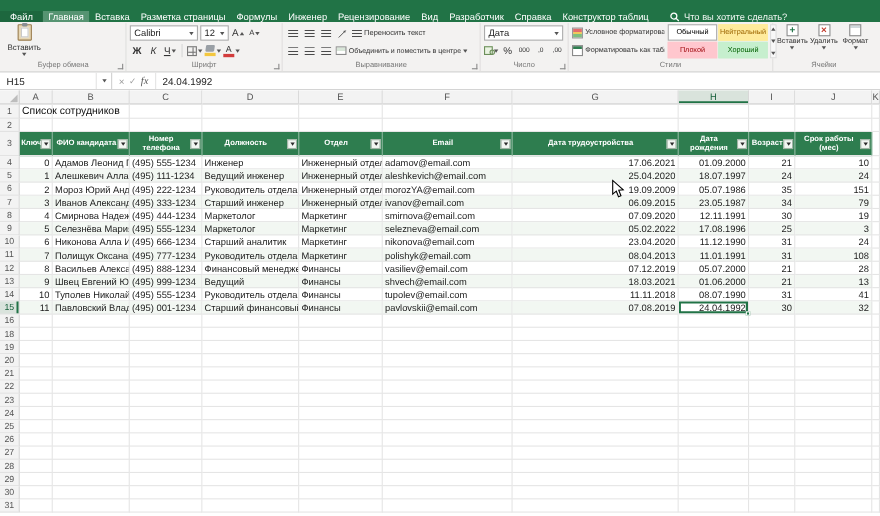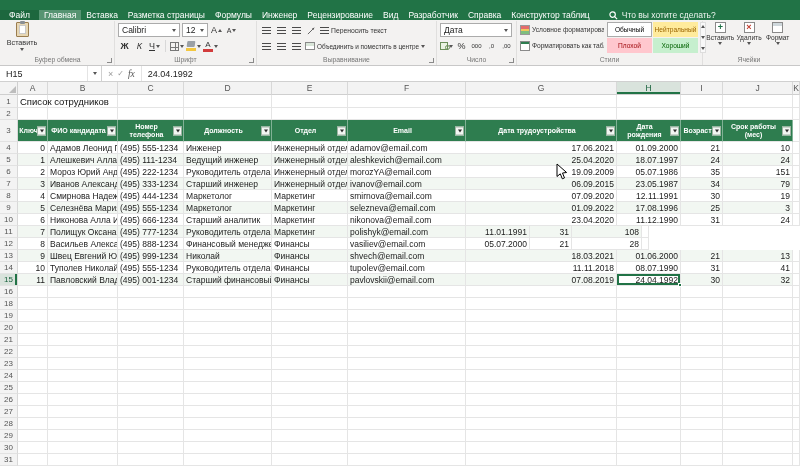--- a/index.html
+++ b/index.html
@@ -501,21 +501,21 @@
         <div class="gcell" style="width:7px"></div>
       </div>
       <div class="grow" style="height:12px">
         <div class="gut">9</div>
         <div class="gcell ar band" style="width:30px">5</div>
         <div class="gcell band" style="width:70px">Селезнёва Мария И</div>
         <div class="gcell band" style="width:66px">(495) 555-1234</div>
         <div class="gcell band" style="width:88px">Маркетолог</div>
         <div class="gcell band" style="width:76px">Маркетинг</div>
         <div class="gcell band" style="width:118px">selezneva@email.com</div>
-        <div class="gcell ar band" style="width:151px">01.09.2022</div>
+        <div class="gcell ar band" style="width:151px">05.02.2022</div>
         <div class="gcell ar band" style="width:64px">17.08.1996</div>
         <div class="gcell ar band" style="width:42px">25</div>
         <div class="gcell ar band" style="width:70px">3</div>
         <div class="gcell" style="width:7px"></div>
       </div>
       <div class="grow" style="height:12px">
         <div class="gut">10</div>
         <div class="gcell ar" style="width:30px">6</div>
         <div class="gcell" style="width:70px">Никонова Алла Ива</div>
         <div class="gcell" style="width:66px">(495) 666-1234</div>
@@ -529,44 +529,46 @@
         <div class="gcell" style="width:7px"></div>
       </div>
       <div class="grow" style="height:12px">
         <div class="gut">11</div>
         <div class="gcell ar band" style="width:30px">7</div>
         <div class="gcell band" style="width:70px">Полищук Оксана Ал</div>
         <div class="gcell band" style="width:66px">(495) 777-1234</div>
         <div class="gcell band" style="width:88px">Руководитель отдела</div>
         <div class="gcell band" style="width:76px">Маркетинг</div>
         <div class="gcell band" style="width:118px">polishyk@email.com</div>
+        <div class="gcell ar band" style="width:151px">08.04.2013</div>
         <div class="gcell ar band" style="width:64px">11.01.1991</div>
         <div class="gcell ar band" style="width:42px">31</div>
         <div class="gcell ar band" style="width:70px">108</div>
         <div class="gcell" style="width:7px"></div>
       </div>
       <div class="grow" style="height:12px">
         <div class="gut">12</div>
         <div class="gcell ar" style="width:30px">8</div>
         <div class="gcell" style="width:70px">Васильев Александр</div>
         <div class="gcell" style="width:66px">(495) 888-1234</div>
         <div class="gcell" style="width:88px">Финансовый менеджер</div>
         <div class="gcell" style="width:76px">Финансы</div>
         <div class="gcell" style="width:118px">vasiliev@email.com</div>
+        <div class="gcell ar" style="width:151px">07.12.2019</div>
         <div class="gcell ar" style="width:64px">05.07.2000</div>
         <div class="gcell ar" style="width:42px">21</div>
         <div class="gcell ar" style="width:70px">28</div>
         <div class="gcell" style="width:7px"></div>
       </div>
       <div class="grow" style="height:12px">
         <div class="gut">13</div>
         <div class="gcell ar band" style="width:30px">9</div>
         <div class="gcell band" style="width:70px">Швец Евгений Юрье</div>
         <div class="gcell band" style="width:66px">(495) 999-1234</div>
-        <div class="gcell band" style="width:88px">Николай</div>
+        <div class="gcell band" style="width:88px">Ведущий</div>
         <div class="gcell band" style="width:76px">Финансы</div>
         <div class="gcell band" style="width:118px">shvech@email.com</div>
         <div class="gcell ar band" style="width:151px">18.03.2021</div>
         <div class="gcell ar band" style="width:64px">01.06.2000</div>
         <div class="gcell ar band" style="width:42px">21</div>
         <div class="gcell ar band" style="width:70px">13</div>
         <div class="gcell" style="width:7px"></div>
       </div>
       <div class="grow" style="height:12px">
         <div class="gut">14</div>

